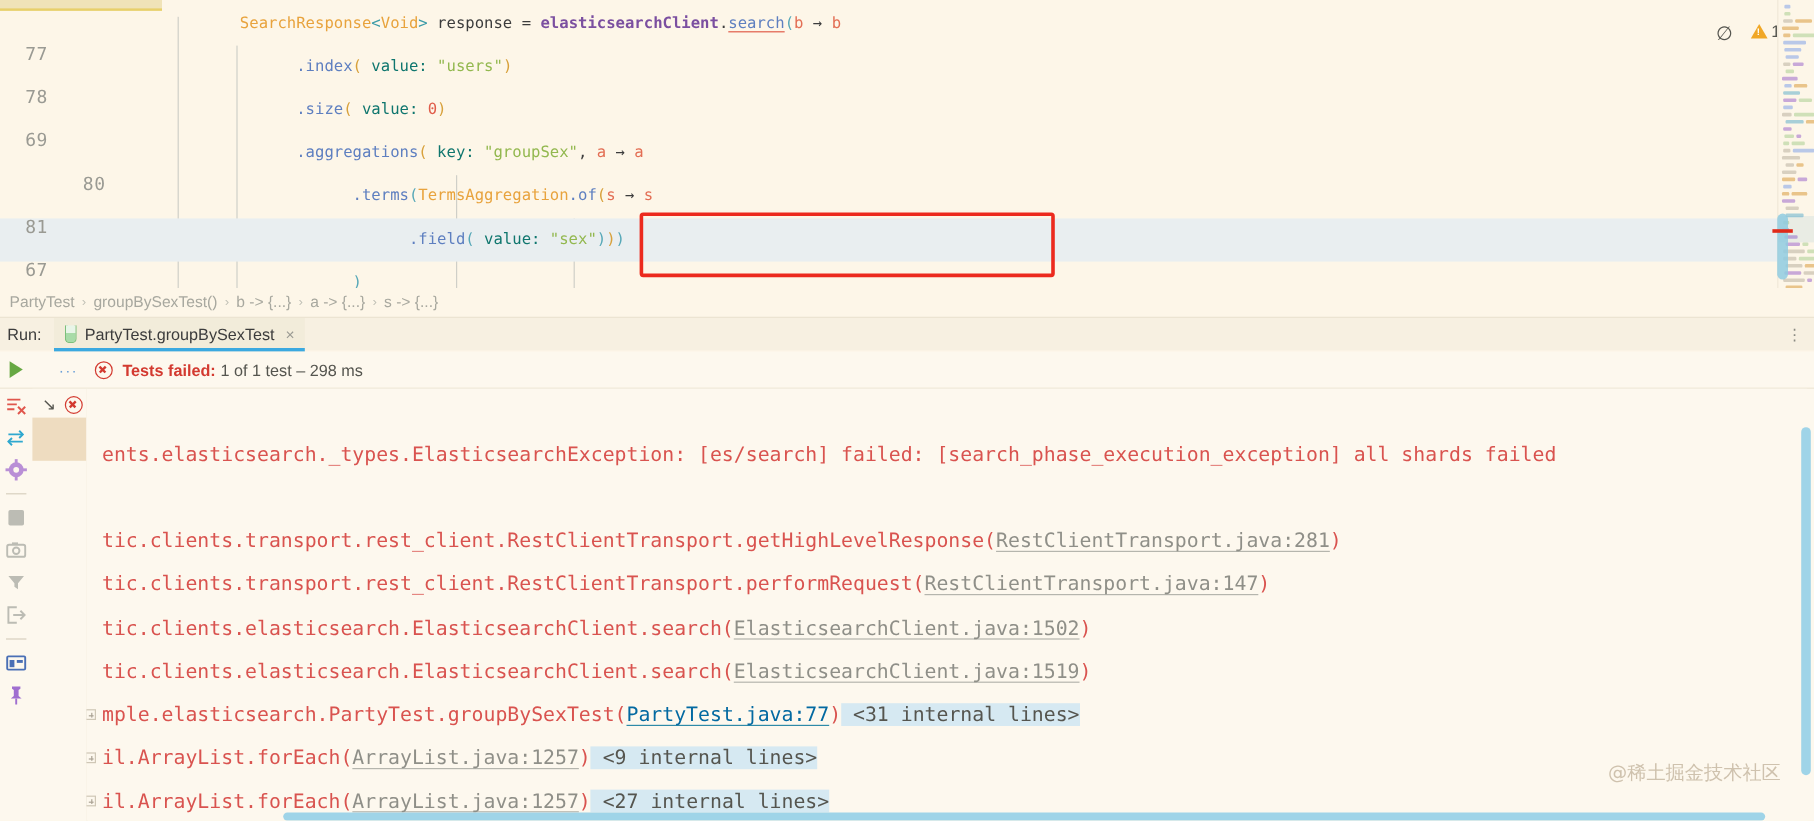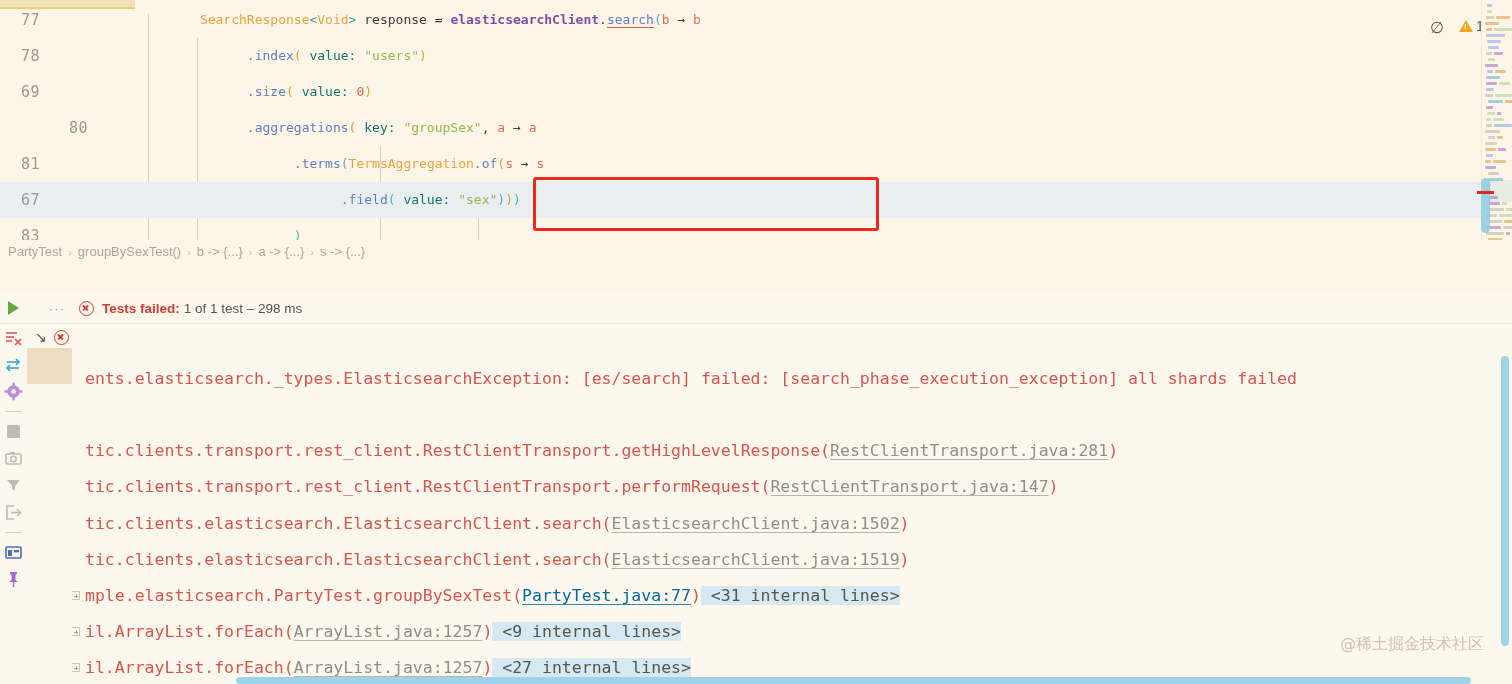--- a/index.html
+++ b/index.html
@@ -34,20 +34,21 @@
     width: 52px; height: 240px;
   }
   .lnum {
     position: absolute;
     left: 0; width: 40px;
     text-align: right;
     font-family: "DejaVu Sans Mono", monospace;
     font-size: 15px;
     color: #9a9a93;
     letter-spacing: .5px;
+    margin-top: 25px;
   }
   .indent-guide {
     position: absolute;
     width: 1px;
     background: #cfcfc8;
   }
   .code-line {
     position: absolute;
     left: 0;
     height: 36px;
@@ -436,20 +437,29 @@
       <span class="bc-sep">›</span>
       <span class="bc-item">groupBySexTest()</span>
       <span class="bc-sep">›</span>
       <span class="bc-item">b -&gt; {...}</span>
       <span class="bc-sep">›</span>
       <span class="bc-item">a -&gt; {...}</span>
       <span class="bc-sep">›</span>
       <span class="bc-item">s -&gt; {...}</span>
     </div>
 
+  <div id="runbar">
+    <span id="run-label">Run:</span>
+    <div id="run-tab">
+      <span class="tube-icon"></span>
+      <span id="run-tab-title">PartyTest.groupBySexTest</span>
+      <span id="run-tab-close">×</span>
+    </div>
+    <span id="run-kebab">⋮</span>
+  </div>
 
   <div id="run-status">
     <div id="run-play"></div>
     <span id="run-dots">···</span>
     <span class="fail-circle"></span>
     <span id="fail-text">Tests failed:</span>
     <span id="fail-detail">1 of 1 test – 298 ms</span>
   </div>
 
   <div id="console-wrap">

